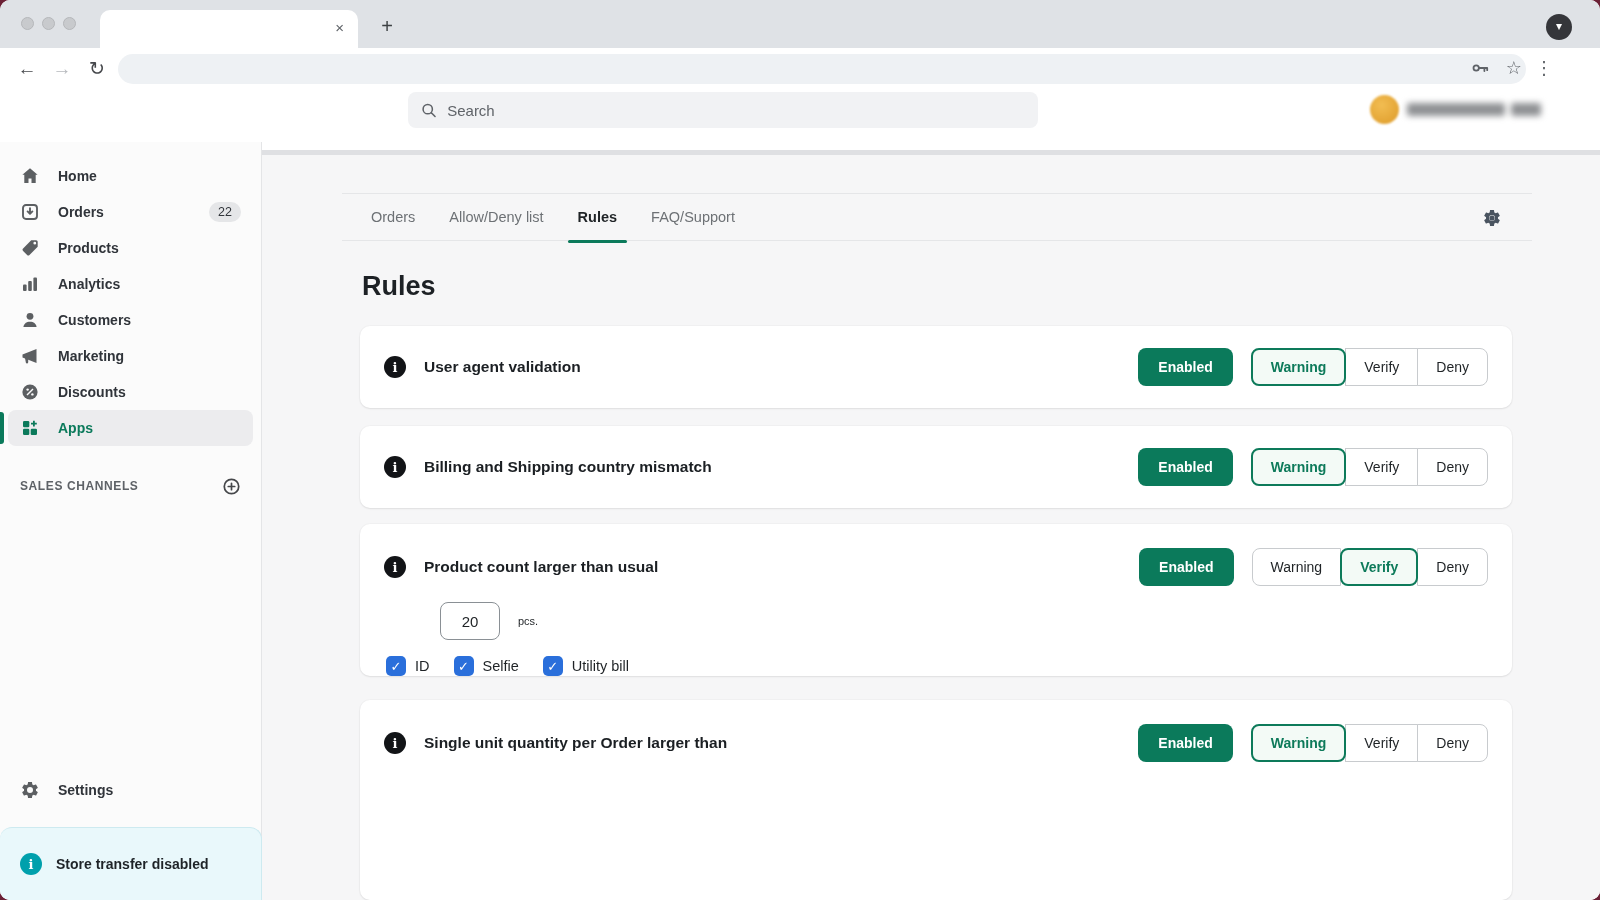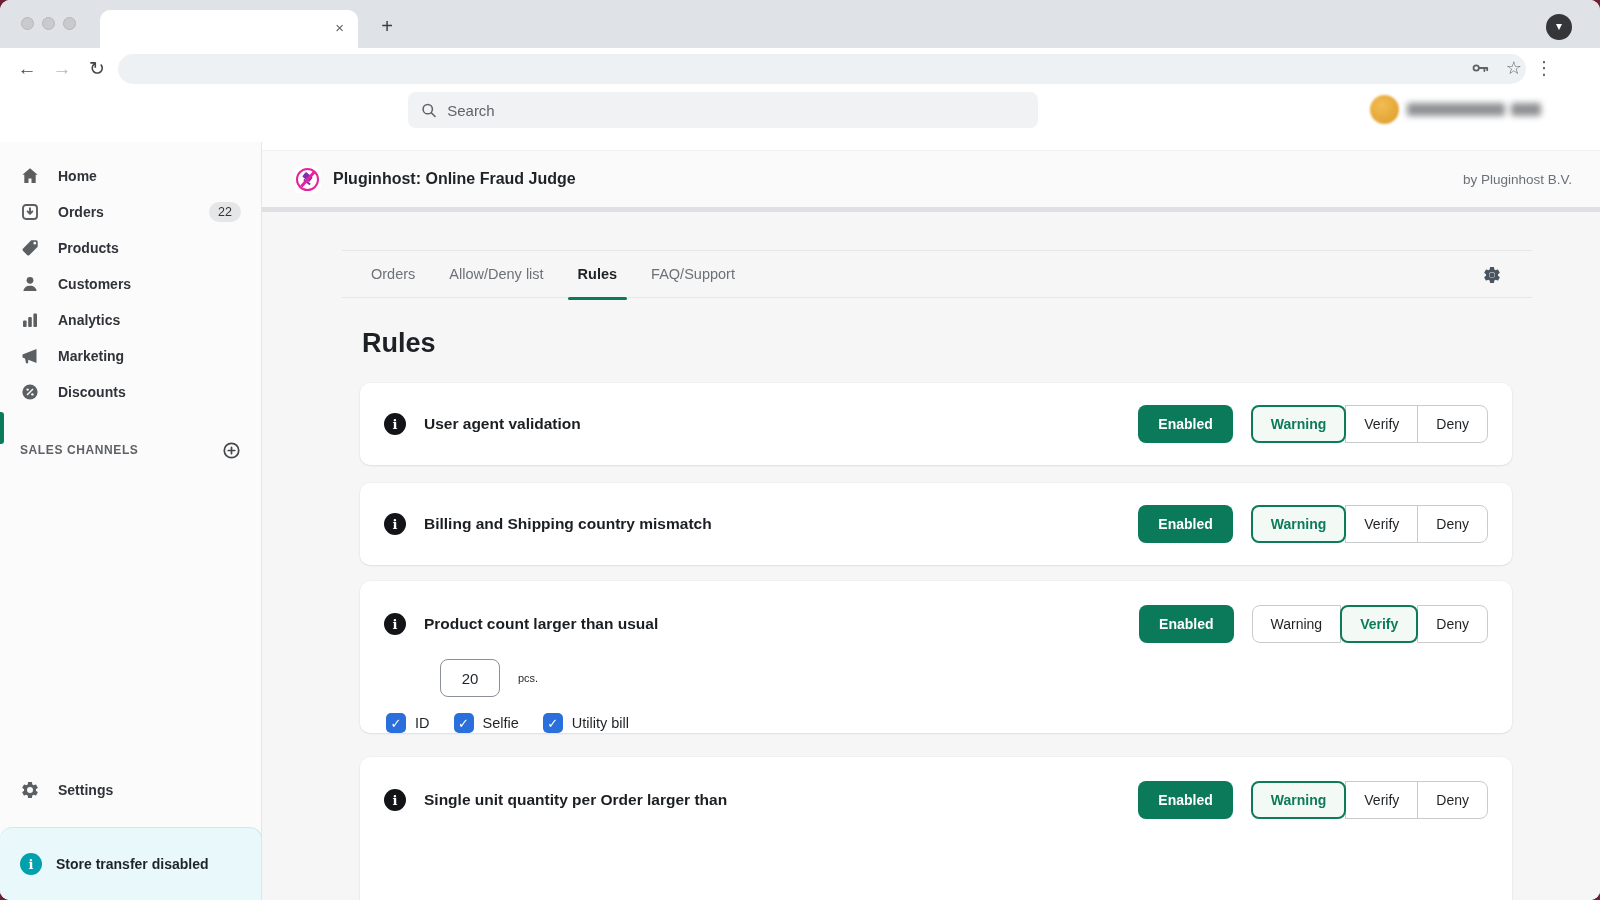--- a/index.html
+++ b/index.html
@@ -181,55 +181,66 @@
       </div>
       <div class="side-item">
         <svg class="ic" width="20" height="20" viewBox="0 0 20 20">
             <path fill="#5c5f62" fill-rule="evenodd" d="M11.2 2.3h5a1.5 1.5 0 011.5 1.5v5l-8.2 8.2a1.7 1.7 0 01-2.4 0l-4-4a1.7 1.7 0 010-2.4zm3.6 4.3a1.4 1.4 0 100-2.8 1.4 1.4 0 000 2.8z"></path>
           </svg>
         <span class="lbl">Products</span>
       </div>
       <div class="side-item">
         <svg class="ic" width="20" height="20" viewBox="0 0 20 20">
             <g fill="#5c5f62">
-              <circle cx="10" cy="6.3" r="3.4"></circle>
-              <path d="M3.4 17c.5-3.4 3-5.3 6.6-5.3s6.1 1.9 6.6 5.3z"></path>
-            </g>
-          </svg>
-        <span class="lbl">Customers</span>
-      </div>
-      <div class="side-item">
-        <svg class="ic" width="20" height="20" viewBox="0 0 20 20">
-            <g fill="#5c5f62">
               <rect x="3" y="10.5" width="3.6" height="6.5" rx="1"></rect>
               <rect x="8.2" y="7" width="3.6" height="10" rx="1"></rect>
               <rect x="13.4" y="3.5" width="3.6" height="13.5" rx="1"></rect>
             </g>
           </svg>
         <span class="lbl">Analytics</span>
+      </div>
+      <div class="side-item">
+        <svg class="ic" width="20" height="20" viewBox="0 0 20 20">
+            <g fill="#5c5f62">
+              <circle cx="10" cy="6.3" r="3.4"></circle>
+              <path d="M3.4 17c.5-3.4 3-5.3 6.6-5.3s6.1 1.9 6.6 5.3z"></path>
+            </g>
+          </svg>
+        <span class="lbl">Customers</span>
       </div>
       <div class="side-item">
         <svg class="ic" width="20" height="20" viewBox="0 0 20 20">
             <g fill="#5c5f62">
               <path d="M2.5 8.5l14-5.5v14l-14-5.5z"></path>
               <path d="M5 12h3.2v4.3a1.2 1.2 0 01-2.3.5z"></path>
             </g>
           </svg>
         <span class="lbl">Marketing</span>
       </div>
       <div class="side-item">
         <svg class="ic" width="20" height="20" viewBox="0 0 20 20">
             <circle cx="10" cy="10" r="7.6" fill="#5c5f62"></circle>
             <g stroke="#fbfbfb" stroke-width="1.5">
               <path d="M7 13l6-6"></path>
               <circle cx="7.6" cy="7.6" r="1.2" fill="#fbfbfb" stroke="none"></circle>
               <circle cx="12.4" cy="12.4" r="1.2" fill="#fbfbfb" stroke="none"></circle>
             </g>
           </svg>
         <span class="lbl">Discounts</span>
+      </div>
+      <div class="side-item active">
+        <svg class="ic" width="20" height="20" viewBox="0 0 20 20">
+            <g fill="#0b7a5b">
+              <rect x="3" y="3" width="6.3" height="6.3" rx="1.2"></rect>
+              <rect x="3" y="10.7" width="6.3" height="6.3" rx="1.2"></rect>
+              <rect x="10.7" y="10.7" width="6.3" height="6.3" rx="1.2"></rect>
+              <path d="M13 2.8h1.8v2h2v1.8h-2v2H13v-2h-2V4.8h2z"></path>
+            </g>
+          </svg>
+        <span class="lbl">Apps</span>
       </div>
     </nav>
 
     <div class="channels-head">
       <span class="txt">SALES CHANNELS</span>
       <svg class="plus ic" width="19" height="19" viewBox="0 0 20 20">
           <g fill="none" stroke="#45474a" stroke-width="1.8">
             <circle cx="10" cy="10" r="7.6"></circle>
             <path stroke-linecap="round" d="M10 6.6v6.8M6.6 10h6.8"></path>
           </g>
@@ -246,30 +257,20 @@
     </div>
 
     <div class="side-banner">
       <span class="tealdot">i</span>
       <span class="txt">Store transfer disabled</span>
     </div>
   </div>
 
   <div class="main">
     <div class="main-gap"></div>
-    <div class="app-header">
-      <div class="app-icon">
-          <span class="ring"></span>
-          <span class="gavel"></span>
-          <span class="handle"></span>
-          <span class="slash"></span>
-        </div>
-      <span class="app-title">Pluginhost: Online Fraud Judge</span>
-      <span class="byline">by Pluginhost B.V.</span>
-    </div>
     <div class="header-sep"></div>
 
     <div class="content">
       <div class="tabs-bar">
         <span class="tab">Orders</span>
         <span class="tab">Allow/Deny list</span>
         <span class="tab active">Rules</span>
         <span class="tab">FAQ/Support</span>
         <svg class="tabs-gear ic" viewBox="0 0 24 24">
             <path fill="#4a5460" d="M19.14 12.94c.04-.3.06-.61.06-.94s-.02-.64-.07-.94l2.03-1.58c.18-.14.23-.41.12-.61l-1.92-3.32c-.12-.22-.37-.29-.59-.22l-2.39.96c-.5-.38-1.03-.7-1.62-.94l-.36-2.54c-.04-.24-.24-.41-.48-.41h-3.84c-.24 0-.43.17-.47.41l-.36 2.54c-.59.24-1.13.57-1.62.94l-2.39-.96c-.22-.08-.47 0-.59.22L2.74 8.87c-.12.21-.07.47.12.61l2.03 1.58c-.05.3-.09.63-.09.94s.02.64.07.94l-2.03 1.58c-.18.14-.23.41-.12.61l1.92 3.32c.12.22.37.29.59.22l2.39-.96c.5.38 1.03.7 1.62.94l.36 2.54c.05.24.24.41.48.41h3.84c.24 0 .44-.17.47-.41l.36-2.54c.59-.24 1.13-.56 1.62-.94l2.39.96c.22.08.47 0 .59-.22l1.92-3.32c.12-.22.07-.47-.12-.61zM12 15.1A3.1 3.1 0 1112 8.9a3.1 3.1 0 010 6.2zM12 15.6A3.6 3.6 0 1112 8.4a3.6 3.6 0 010 7.2z" fill-rule="evenodd"></path>

